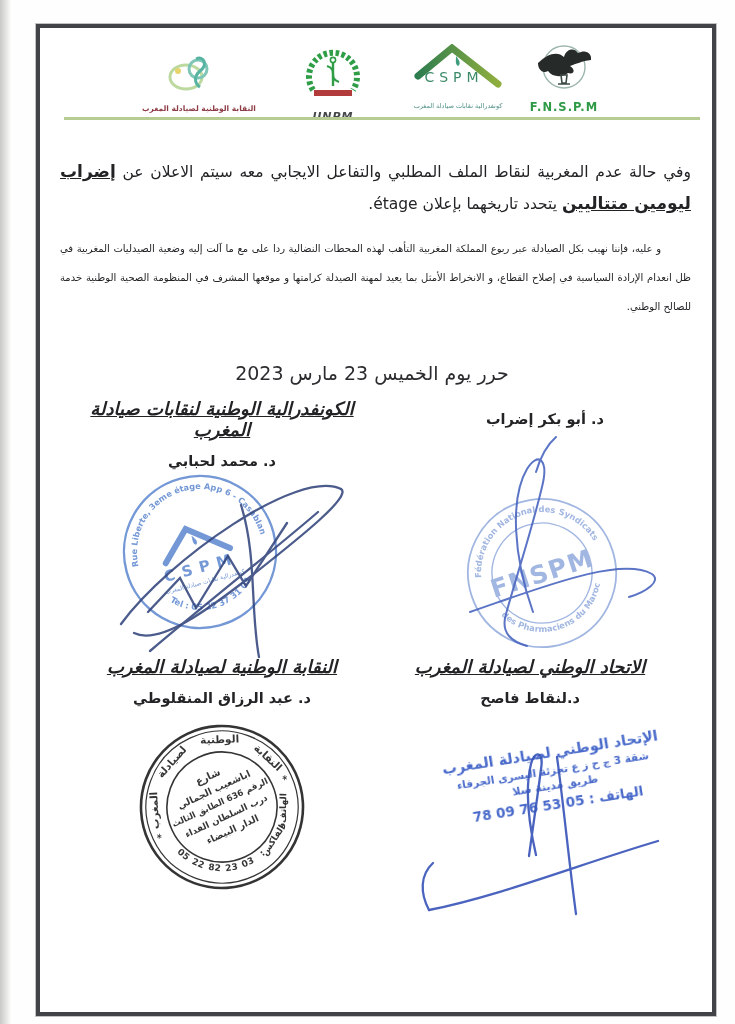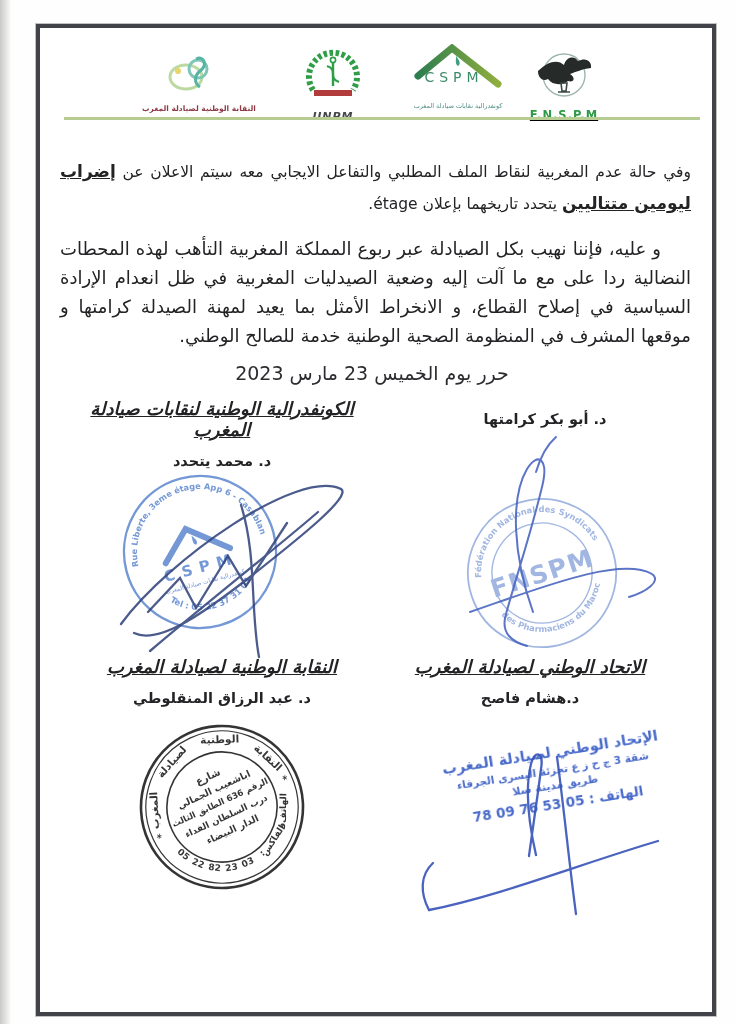--- a/index.html
+++ b/index.html
@@ -18,30 +18,30 @@
   }
   
   .logo{position:absolute;text-align:center;}
   .logo .cap{margin-top:2px;white-space:nowrap;}
   .logo1{left:142px;top:52px;width:96px;}
   .logo1 .cap{font-size:7.5px;font-weight:bold;color:#8d3a44;filter:blur(0.5px);}
   .logo2{left:288px;top:48px;width:90px;}
   .logo2 .cap{font-size:11px;font-weight:bold;font-style:italic;color:#45484b;letter-spacing:1px;}
   .logo3{left:398px;top:44px;width:120px;}
   .logo3 .cap{font-size:6.5px;color:#4f8f86;filter:blur(0.3px);}
-  .logo4{left:518px;top:52px;width:92px;text-decoration:underline;}
+  .logo4{left:518px;top:44px;width:92px;}
   .logo4 .cap{font-size:11.5px;font-weight:bold;color:#2e9a46;letter-spacing:1px;filter:blur(0.3px);}
   .greenline{position:absolute;left:64px;top:117px;width:636px;height:3px;background:#b7cc92;}
   
   .artext{direction:rtl;color:#232326;}
   .p1{position:absolute;right:44px;left:60px;top:156px;margin:0;
       font-size:15.5px;line-height:31px;text-align:justify;}
   .p1 .strike{font-weight:bold;font-size:17px;text-decoration:underline;}
   .p2{position:absolute;right:44px;left:60px;top:234px;margin:0;
-      font-size:18px;line-height:29px;text-align:justify;text-indent:30px;}
+      font-size:10px;line-height:29px;text-align:justify;text-indent:30px;}
   .dateline{position:absolute;left:36px;top:362px;width:672px;text-align:center;
       font-size:19px;color:#2c2c30;}
   
   .sig{position:absolute;width:300px;text-align:center;}
   .sig .org{font-size:18px;font-weight:bold;font-style:italic;text-decoration:underline;}
   .sig .name{font-size:14.5px;font-weight:bold;margin-top:13px;}
   .sig1r{left:395px;top:398px;}
   .sig1l{left:72px;top:398px;}
   .sig2r{left:380px;top:656px;}
   .sig2l{left:72px;top:656px;}
@@ -115,29 +115,29 @@
 
 <div class="greenline"></div>
 
 <p class="p1 artext"><span>وفي حالة عدم المغربية لنقاط الملف المطلبي والتفاعل الايجابي معه سيتم الاعلان عن </span><span class="strike">إضراب ليومين متتاليين</span><span> يتحدد تاريخهما بإعلان étage.</span></p>
 
 <p class="p2 artext">و عليه، فإننا نهيب بكل الصيادلة عبر ربوع المملكة المغربية التأهب لهذه المحطات النضالية ردا على مع ما آلت إليه وضعية الصيدليات المغربية في ظل انعدام الإرادة السياسية في إصلاح القطاع، و الانخراط الأمثل بما يعيد لمهنة الصيدلة كرامتها و موقعها المشرف في المنظومة الصحية الوطنية خدمة للصالح الوطني.</p>
 
 <div class="dateline artext">حرر يوم الخميس 23 مارس 2023</div>
 
 <div class="sig sig1r artext">
-  <div class="name">د. أبو بكر كرامتها</div>
+  <div class="name">د. أبو بكر إضراب</div>
 </div>
 <div class="sig sig1l artext">
   <div class="org">الكونفدرالية الوطنية لنقابات صيادلة المغرب</div>
-  <div class="name">د. محمد يتحدد</div>
+  <div class="name">د. محمد لحبابي</div>
 </div>
 <div class="sig sig2r artext">
   <div class="org">الاتحاد الوطني لصيادلة المغرب</div>
-  <div class="name">د.هشام فاصح</div>
+  <div class="name">د.لنقاط فاصح</div>
 </div>
 <div class="sig sig2l artext">
   <div class="org">النقابة الوطنية لصيادلة المغرب</div>
   <div class="name">د. عبد الرزاق المنقلوطي</div>
 </div>
 
 <svg class="stampsvg stamp-cspm" width="170" height="170" viewBox="-85 -85 170 170">
   <g transform="rotate(-15)" fill="#5c86cf" stroke="none">
     <circle r="76" fill="none" stroke="#5c86cf" stroke-width="2.4"></circle>
     <path id="cspmTop" d="M -63,0 A 63,63 0 0 1 63,0" fill="none"></path>

